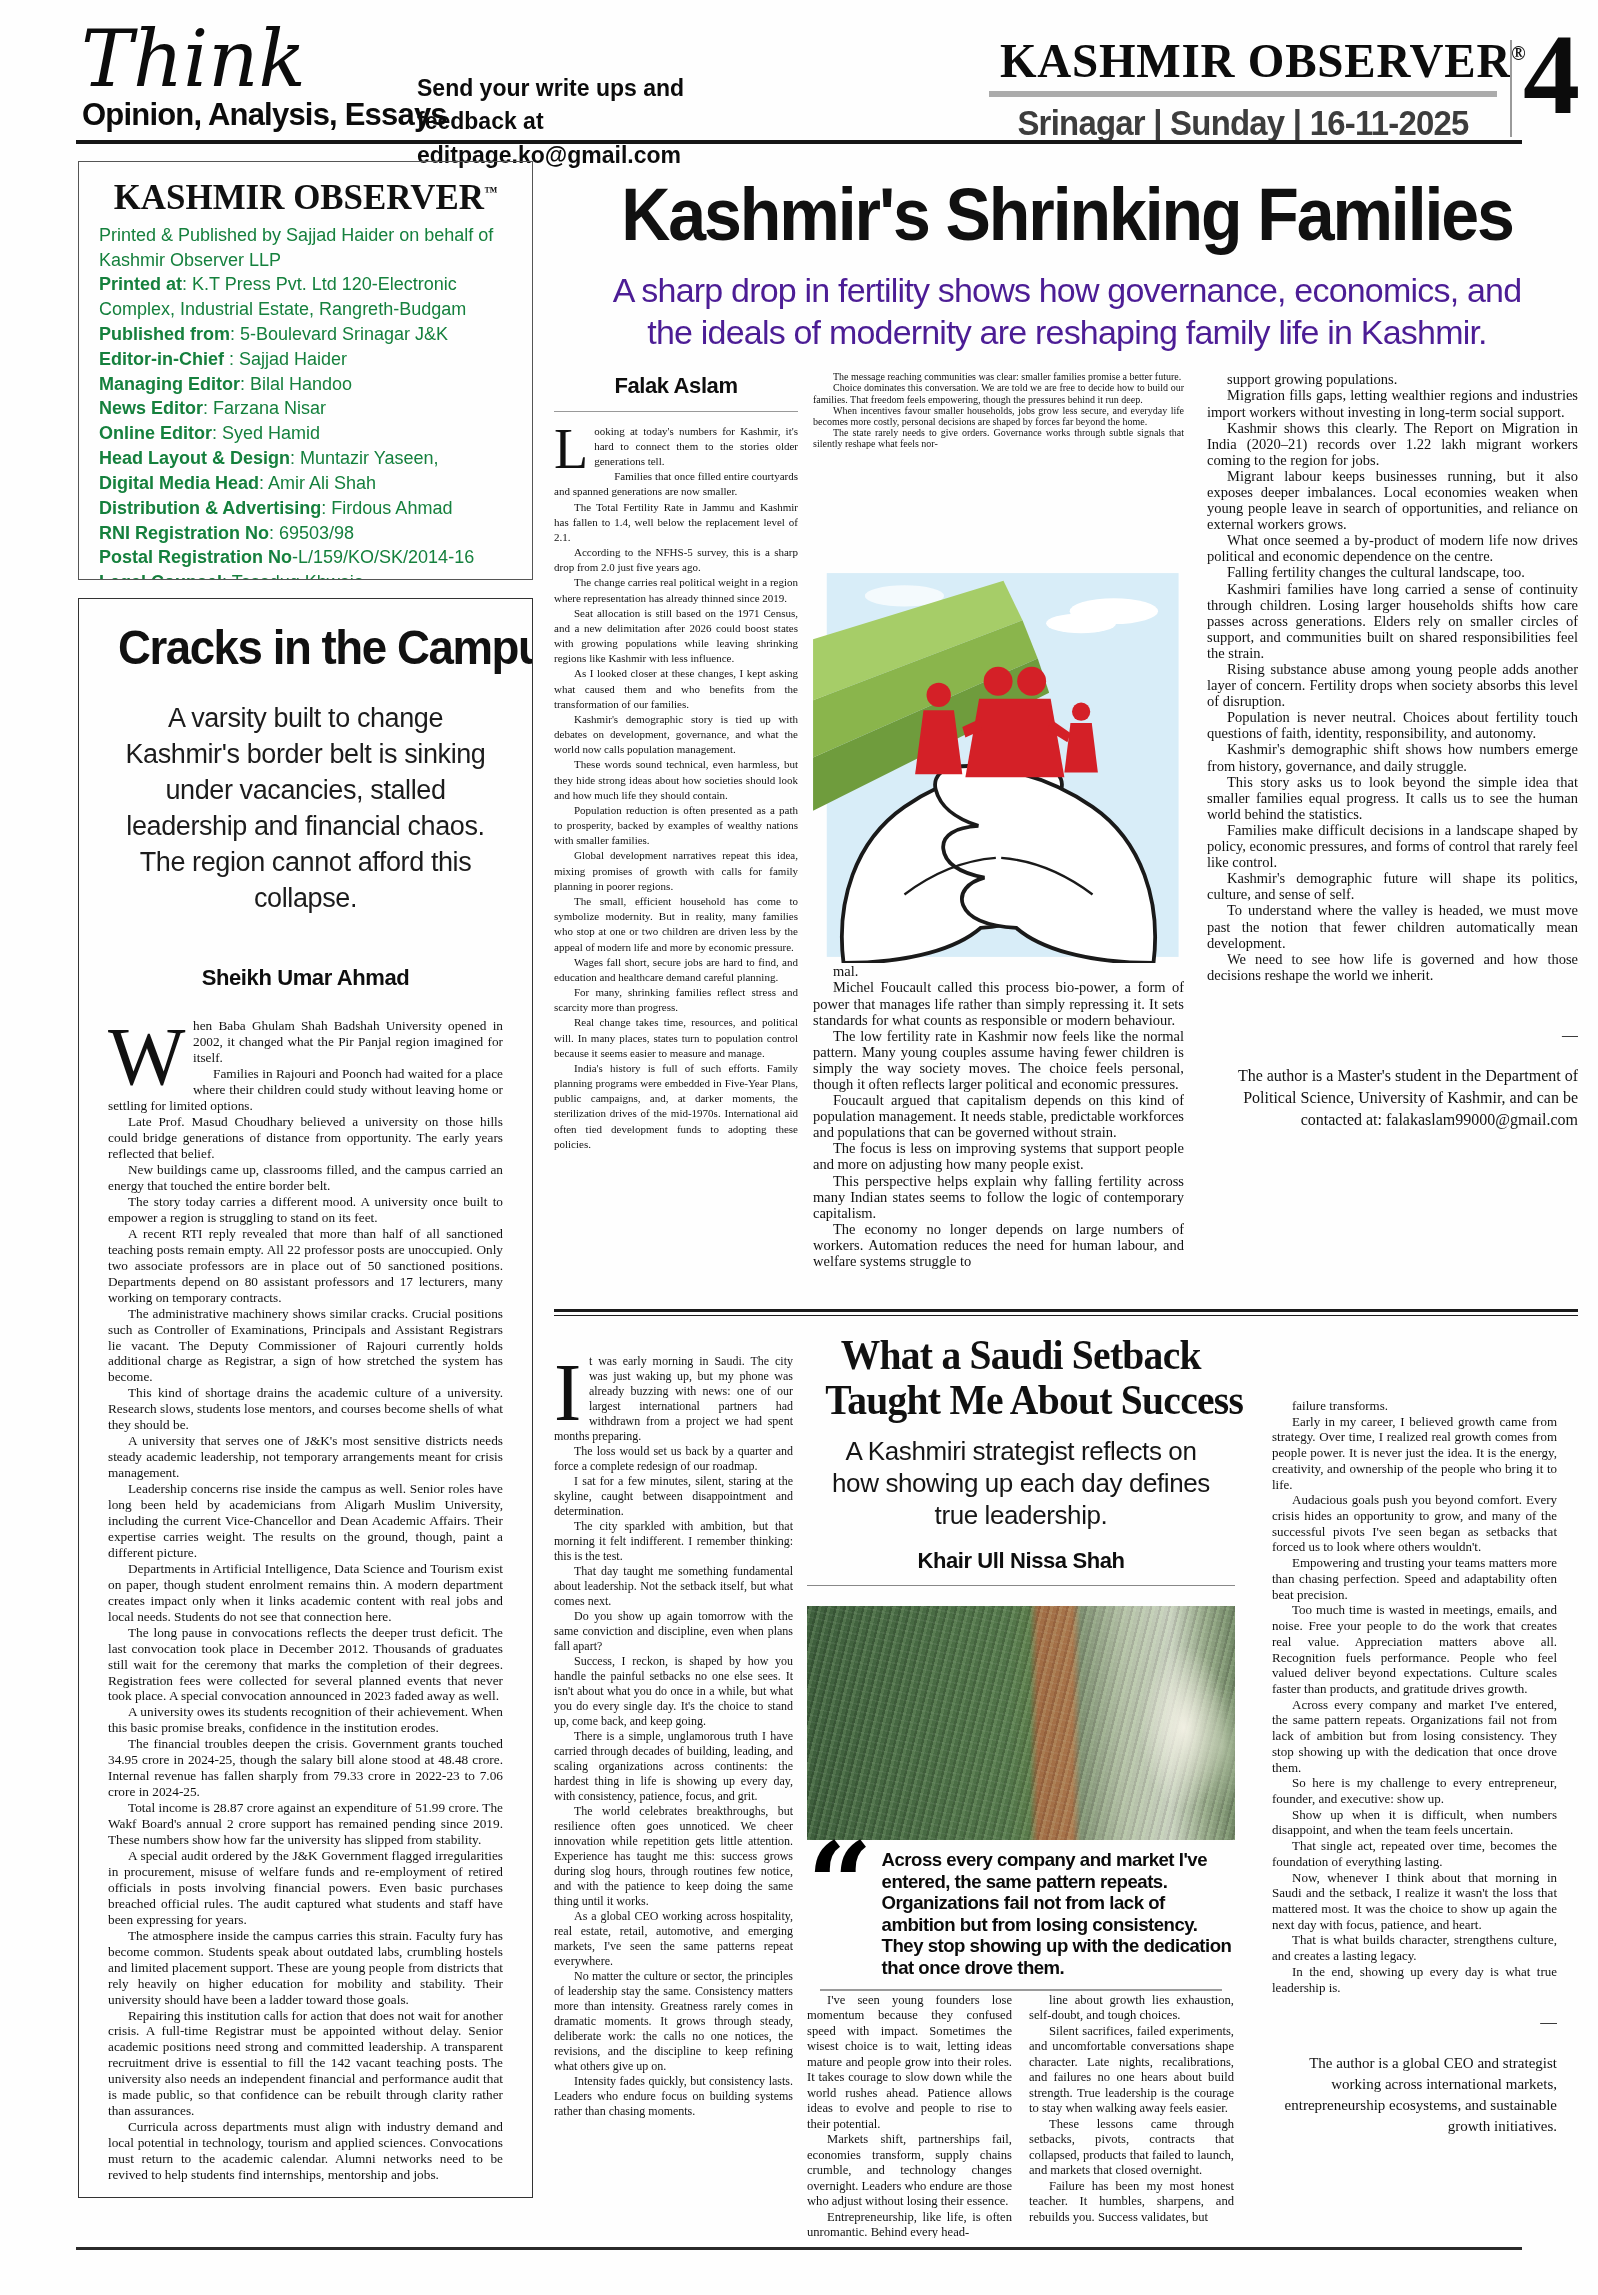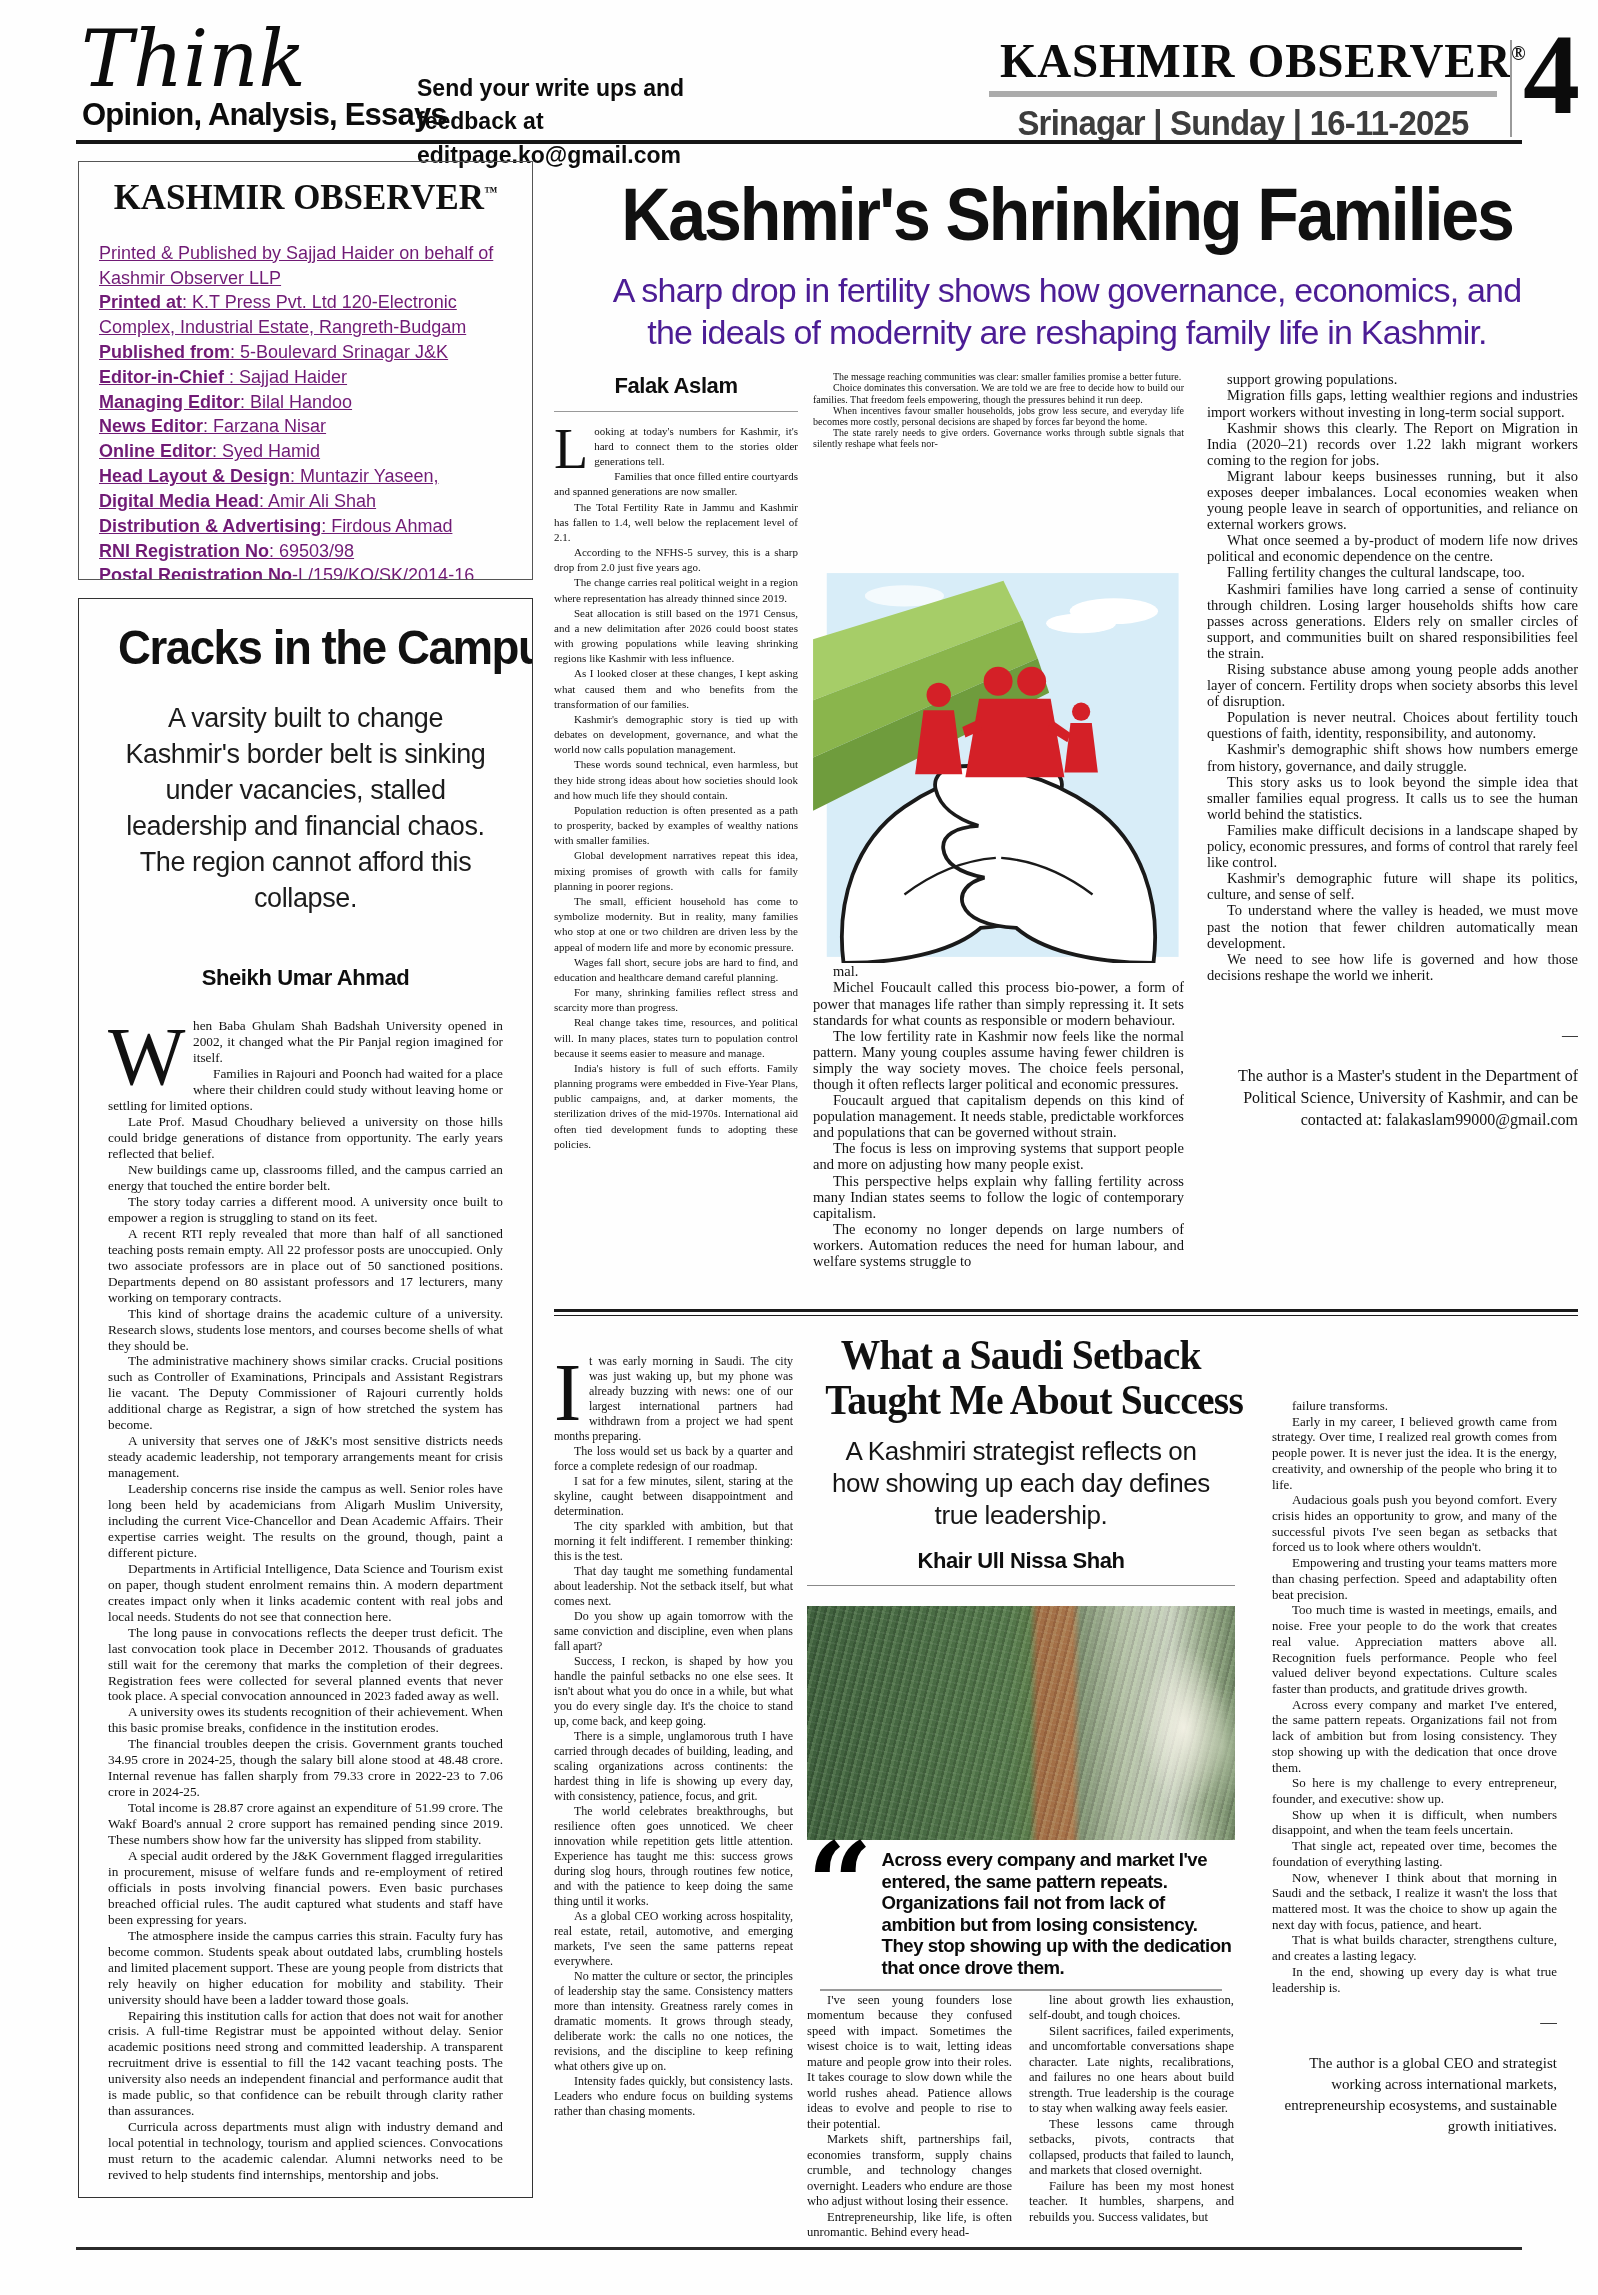--- a/index.html
+++ b/index.html
@@ -20,21 +20,21 @@
   .ko-bar { height:6px; background:#ababab; margin-top:1.5px; }
   .ko-date { margin-top:6px; font-family:"Liberation Sans", sans-serif; font-weight:bold; font-size:35px; letter-spacing:-0.8px; color:#3d3d3d; display:inline-block; transform:scaleX(0.94); white-space:nowrap; }
   .pg-divider { position:absolute; left:1510px; top:40px; width:2.3px; height:97px; background:#9a9a9a; }
   .pg-num { position:absolute; left:1519px; top:15px; width:65px; text-align:center; font-family:"Liberation Serif", serif; font-weight:bold; font-size:114px; line-height:1.05; color:#0c0c0c; }
   .header-rule { position:absolute; left:76px; top:140px; width:1446px; height:3.8px; background:#161616; }
 
   
   .imprint { position:absolute; left:78px; top:161px; width:455px; height:419px; border:1.5px solid #555; padding:13.7px 20px; overflow:hidden; }
   .imp-logo { text-align:center; font-family:"Liberation Serif", serif; font-weight:bold; font-size:36px; letter-spacing:0px; white-space:nowrap; transform:scaleX(0.97); }
   .imp-tm { font-size:13.7px; vertical-align:super; }
-  .imp-lines { margin-top:23px; font-family:"Liberation Sans", sans-serif; font-size:18px; line-height:1.38; color:#701a75;text-decoration:underline; }
+  .imp-lines { margin-top:5px; font-family:"Liberation Sans", sans-serif; font-size:18px; line-height:1.38; color:#15803d; }
   .imp-line b { font-weight:bold; }
 
   
   .cracks { position:absolute; left:78px; top:598px; width:455px; height:1600px; border:1.5px solid #333; padding:21px 29px; overflow:hidden; }
   .cracks-hl { text-align:center; font-family:"Liberation Sans", sans-serif; font-weight:bold; font-size:48px; letter-spacing:-1.5px; white-space:nowrap; transform:scaleX(0.95); }
   .cracks-sf { margin:26px auto 0; width:373px; text-align:center; font-family:"Liberation Sans", sans-serif; font-size:27px; line-height:1.33; letter-spacing:-0.4px; color:#1c1c1c; }
   .byline { text-align:center; font-family:"Liberation Sans", sans-serif; font-weight:bold; font-size:22px; letter-spacing:-0.4px; color:#0e0e0e; }
   .cracks .byline { margin-top:49px; }
   .cracks-body { margin-top:27px; font-size:13.3px; line-height:1.2; }
   .para { text-align:justify; text-indent:20px; }
@@ -136,22 +136,22 @@
     <div class="cracks-sf">A varsity built to change Kashmir's border belt is sinking under vacancies, stalled leadership and financial chaos. The region cannot afford this collapse.</div>
     <div class="byline">Sheikh Umar Ahmad</div>
     <div class="cracks-body">
       <p class="para first"><span class="dropcap">W</span><span>hen Baba Ghulam Shah Badshah University opened in 2002, it changed what the Pir Panjal region imagined for itself.</span></p>
       <div>
           <p class="para">Families in Rajouri and Poonch had waited for a place where their children could study without leaving home or settling for limited options.</p>
           <p class="para">Late Prof. Masud Choudhary believed a university on those hills could bridge generations of distance from opportunity. The early years reflected that belief.</p>
           <p class="para">New buildings came up, classrooms filled, and the campus carried an energy that touched the entire border belt.</p>
           <p class="para">The story today carries a different mood. A university once built to empower a region is struggling to stand on its feet.</p>
           <p class="para">A recent RTI reply revealed that more than half of all sanctioned teaching posts remain empty. All 22 professor posts are unoccupied. Only two associate professors are in place out of 50 sanctioned positions. Departments depend on 80 assistant professors and 17 lecturers, many working on temporary contracts.</p>
+          <p class="para">The administrative machinery shows similar cracks. Crucial positions such as Controller of Examinations, Principals and Assistant Registrars lie vacant. The Deputy Commissioner of Rajouri currently holds additional charge as Registrar, a sign of how stretched the system has become.</p>
           <p class="para">This kind of shortage drains the academic culture of a university. Research slows, students lose mentors, and courses become shells of what they should be.</p>
-          <p class="para">The administrative machinery shows similar cracks. Crucial positions such as Controller of Examinations, Principals and Assistant Registrars lie vacant. The Deputy Commissioner of Rajouri currently holds additional charge as Registrar, a sign of how stretched the system has become.</p>
           <p class="para">A university that serves one of J&amp;K's most sensitive districts needs steady academic leadership, not temporary arrangements meant for crisis management.</p>
           <p class="para">Leadership concerns rise inside the campus as well. Senior roles have long been held by academicians from Aligarh Muslim University, including the current Vice-Chancellor and Dean Academic Affairs. Their expertise carries weight. The results on the ground, though, paint a different picture.</p>
           <p class="para">Departments in Artificial Intelligence, Data Science and Tourism exist on paper, though student enrolment remains thin. A modern department creates impact only when it links academic content with real jobs and local needs. Students do not see that connection here.</p>
           <p class="para">The long pause in convocations reflects the deeper trust deficit. The last convocation took place in December 2012. Thousands of graduates still wait for the ceremony that marks the completion of their degrees. Registration fees were collected for several planned events that never took place. A special convocation announced in 2023 faded away as well.</p>
           <p class="para">A university owes its students recognition of their achievement. When this basic promise breaks, confidence in the institution erodes.</p>
           <p class="para">The financial troubles deepen the crisis. Government grants touched  34.95 crore in 2024-25, though the salary bill alone stood at  48.48 crore. Internal revenue has fallen sharply from  79.33 crore in 2022-23 to  7.06 crore in 2024-25.</p>
           <p class="para">Total income is  28.87 crore against an expenditure of  51.99 crore. The Wakf Board's annual  2 crore support has remained pending since 2019. These numbers show how far the university has slipped from stability.</p>
           <p class="para">A special audit ordered by the J&amp;K Government flagged irregularities in procurement, misuse of welfare funds and re-employment of retired officials in posts involving financial powers. Even basic purchases breached official rules. The audit captured what students and staff have been expressing for years.</p>
           <p class="para">The atmosphere inside the campus carries this strain. Faculty fury has become common. Students speak about outdated labs, crumbling hostels and limited placement support. These are young people from districts that rely heavily on higher education for mobility and stability. Their university should have been a ladder toward those goals.</p>
           <p class="para">Repairing this institution calls for action that does not wait for another crisis. A full-time Registrar must be appointed without delay. Senior academic positions need strong and committed leadership. A transparent recruitment drive is essential to fill the 142 vacant teaching posts. The university also needs an independent financial and performance audit that is made public, so that confidence can be rebuilt through clarity rather than assurances.</p>

